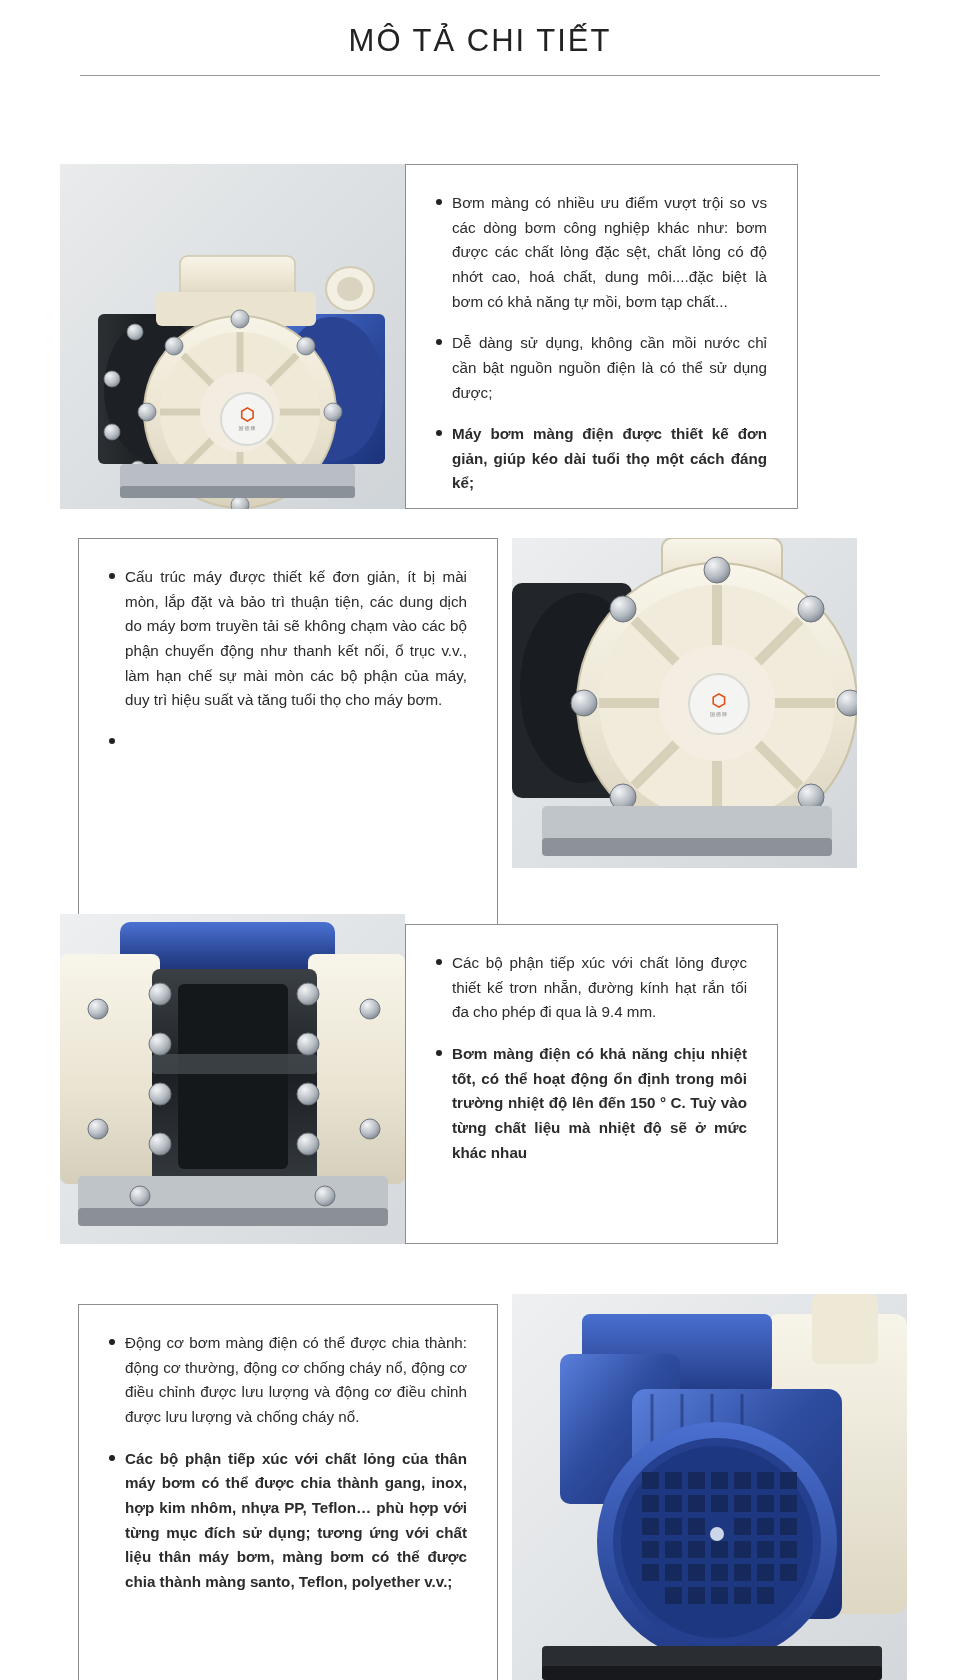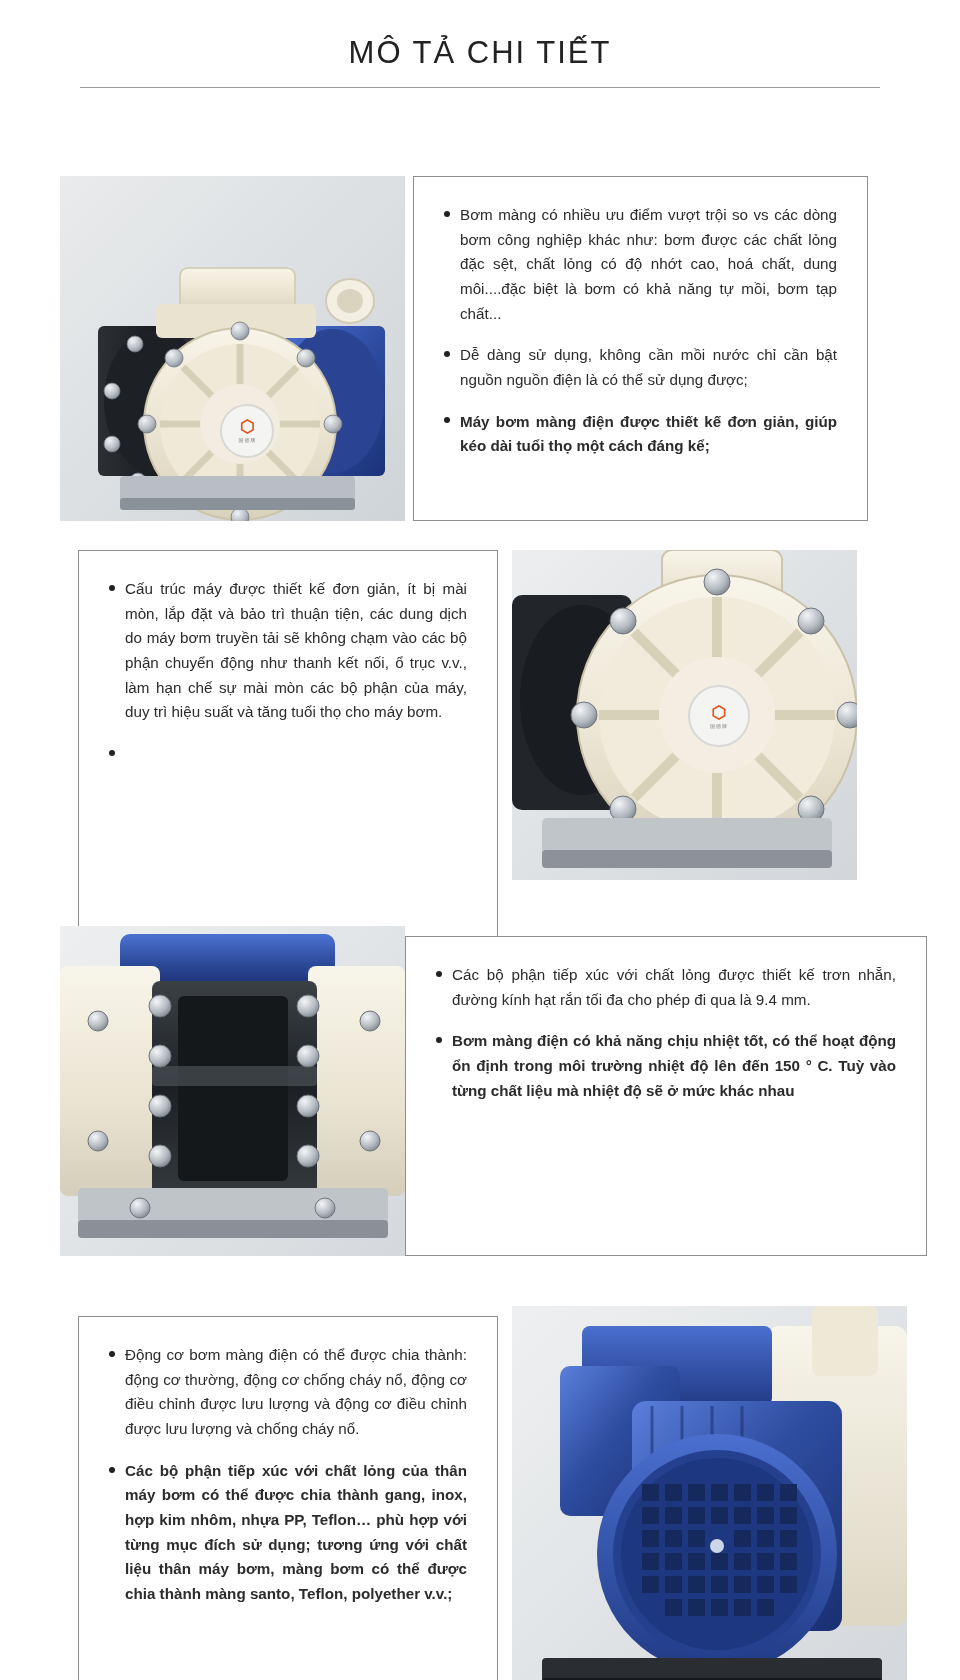--- a/index.html
+++ b/index.html
@@ -20,21 +20,20 @@
   .page {
     width: 960px;
     height: 1680px;
     position: relative;
   }
 
   
   .title-wrap {
     padding-top: 22px;
     text-align: center;
-    margin-top: 12px;
   }
   .title {
     font-size: 31px;
     letter-spacing: 2px;
     color: #222;
     font-weight: 400;
     line-height: 1.2;
   }
   .title-rule {
     width: 800px;
@@ -84,23 +83,23 @@
 
   
   .ph-inner { position: absolute; inset: 0; }
 
   
   #photo1 { left: 60px; top: 88px; width: 345px; height: 345px; }
   #photo2 { left: 512px; top: 462px; width: 345px; height: 330px; }
   #photo3 { left: 60px; top: 838px; width: 345px; height: 330px; }
   #photo4 { left: 512px; top: 1218px; width: 395px; height: 400px; }
 
-  #text1 { left: 405px; top: 88px; width: 455px; height: 345px; margin-left: 8px; }
+  #text1 { left: 405px; top: 88px; width: 393px; height: 345px; }
   #text2 { left: 78px; top: 462px; width: 420px; height: 392px; }
-  #text3 { left: 405px; top: 848px; width: 522px; height: 320px; }
+  #text3 { left: 405px; top: 848px; width: 373px; height: 320px; }
   #text4 { left: 78px; top: 1228px; width: 420px; height: 400px; }
 
   
   .pump-svg { display: block; width: 100%; height: 100%; }
 
   .badge-logo {
     position: absolute;
     border-radius: 50%;
     background: #f4f4f2;
     border: 2px solid #d8d8d4;

